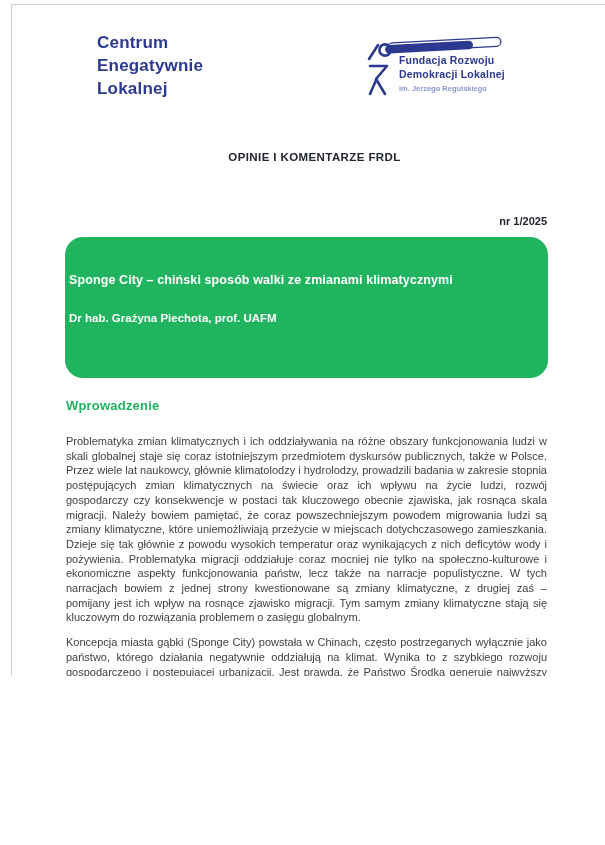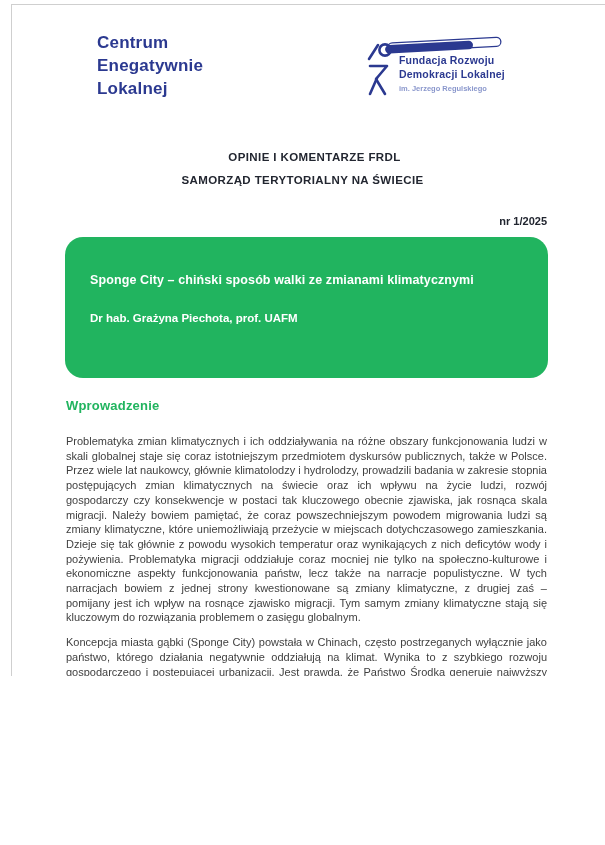--- a/index.html
+++ b/index.html
@@ -54,21 +54,21 @@
 
   .issue-no {
     position: absolute; top: 215px; right: 58px;
     color: #222630; font-weight: 600; font-size: 11px;
   }
 
   
   .banner {
     position: absolute; left: 65px; top: 237px; width: 483px; height: 141px;
     background: #21b45f; border-radius: 18px;
-    color: #ffffff; padding: 36px 22px 0 25px;
+    color: #ffffff; padding: 36px 22px 0 4px;
   }
   .banner-title { font-size: 12.5px; font-weight: 700; letter-spacing: 0.1px; }
   .banner-author { font-size: 11.5px; font-weight: 600; margin-top: 25px; }
   .banner-affiliation { font-size: 11.5px; font-weight: 600; margin-top: 10px; }
 
   
   .section-heading {
     position: absolute; left: 66px; top: 398px;
     color: #21b45f; font-weight: 700; font-size: 13px; letter-spacing: 0.2px;
   }
@@ -110,21 +110,20 @@
       </g>
     </svg>
     <div class="frdl-text">
       <div class="frdl-name">Fundacja Rozwoju</div>
       <div class="frdl-name">Demokracji Lokalnej</div>
       <div class="frdl-sub">im. Jerzego Regulskiego</div>
     </div>
   </div>
 
   <div class="series-line series-title">OPINIE I KOMENTARZE FRDL</div>
-  <div class="series-line series-subtitle">SAMORZĄD TERYTORIALNY NA ŚWIECIE</div>
 
   <div class="issue-no">nr 1/2025</div>
 
   <div class="banner">
     <div class="banner-title">Sponge City – chiński sposób walki ze zmianami klimatycznymi</div>
     <div class="banner-author">Dr hab. Grażyna Piechota, prof. UAFM</div>
   </div>
 
   <div class="section-heading">Wprowadzenie</div>
 

